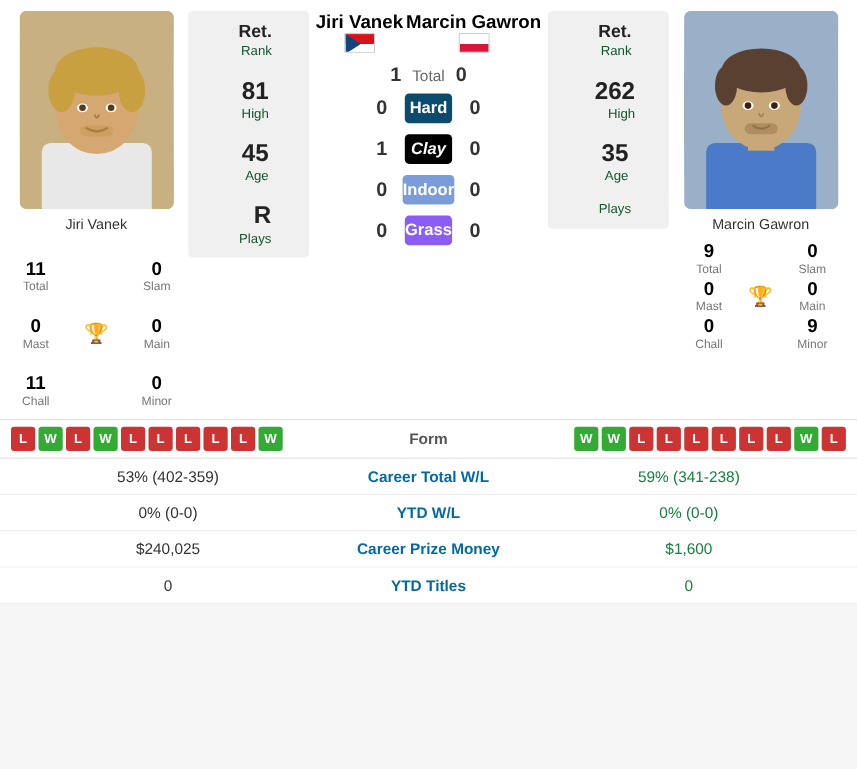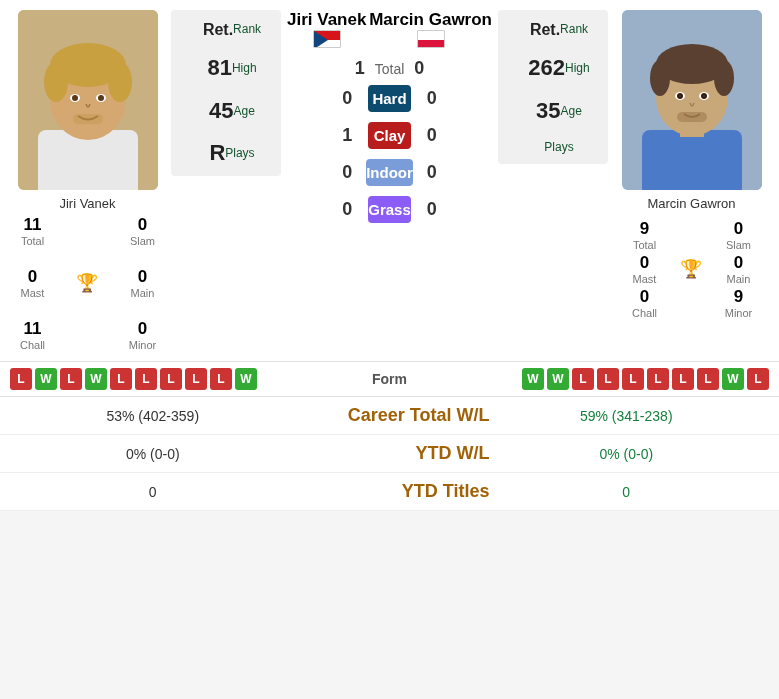--- a/index.html
+++ b/index.html
@@ -31,22 +31,22 @@
 
     .player-name-label {
       font-size: 13px;
       color: #333;
       text-align: center;
       margin-top: 6px;
     }
 
     .stat-item {
       display: flex;
-      flex-direction: row;
-      align-items: center;
+      flex-direction: column;
+      align-items: flex-end;
       line-height: 1.2;
       margin-left: 12px;
     }
     .stat-value {
       font-size: 22px;
       font-weight: bold;
       color: #222;
     }
     .stat-label {
       font-size: 12px;
@@ -73,21 +73,21 @@
     .surface-btn {
       flex: 1;
       text-align: center;
       padding: 5px 0;
       border-radius: 4px;
       color: #fff;
       font-weight: bold;
       font-size: 15px;
     }
     .surface-hard { background: #0c4a6e; }
-    .surface-clay { background: #b91c1c; }
+    .surface-clay { background: #000000; font-style: italic; }
     .surface-indoor { background: #7a9dd9; }
     .surface-grass { background: #8b5cf6; }
     .total-label {
       font-size: 14px;
       color: #666;
       text-align: center;
       flex: 1;
     }
     .trophy-icon {
       font-size: 18px;
@@ -140,24 +140,24 @@
       padding: 8px 16px;
     }
     .stats-row-left {
       flex: 1;
       text-align: center;
       font-size: 14px;
       color: #333;
     }
     .stats-row-center {
       width: 200px;
-      text-align: right;
-      font-size: 18px;
+      text-align: center;
+      font-size: 14px;
       font-weight: bold;
-      color: #a16207;
+      color: #0369a1;
     }
     .stats-row-right {
       flex: 1;
       text-align: center;
       font-size: 14px;
       color: #15803d;
     }
 
     
     .players-top {
@@ -266,21 +266,21 @@
 
           <path d="M68 94 Q70 100 72 94" stroke="#a07840" stroke-width="1.5" fill="none"></path>
 
           <path d="M60 106 Q70 113 80 106" stroke="#a07840" stroke-width="2" fill="none"></path>
 
           <rect x="55" y="104" width="30" height="10" rx="5" fill="#b8903a" opacity="0.3"></rect>
         </svg>
       </div>
       <div class="player-name-label">Jiri Vanek</div>
 
-      <div class="player-stats-below" style="width:150px; margin-top:4px;gap:20px;">
+      <div class="player-stats-below" style="width:150px; margin-top:24px;gap:20px;">
         <div class="psb-cell">
           <span class="psb-val">11</span>
           <span class="psb-lbl">Total</span>
         </div>
         <div></div>
         <div class="psb-cell">
           <span class="psb-val">0</span>
           <span class="psb-lbl">Slam</span>
         </div>
         <div class="psb-cell">
@@ -506,19 +506,24 @@
         <div class="stats-row-left">53% (402-359)</div>
         <div class="stats-row-center">Career Total W/L</div>
         <div class="stats-row-right">59% (341-238)</div>
       </div>
       <div class="stats-row">
         <div class="stats-row-left">0% (0-0)</div>
         <div class="stats-row-center">YTD W/L</div>
         <div class="stats-row-right">0% (0-0)</div>
       </div>
       <div class="stats-row">
+        <div class="stats-row-left">$240,025</div>
+        <div class="stats-row-center">Career Prize Money</div>
+        <div class="stats-row-right">$1,600</div>
+      </div>
+      <div class="stats-row">
         <div class="stats-row-left">0</div>
         <div class="stats-row-center">YTD Titles</div>
         <div class="stats-row-right">0</div>
       </div>
     </div>
 
 </div>
 
 </body></html>

